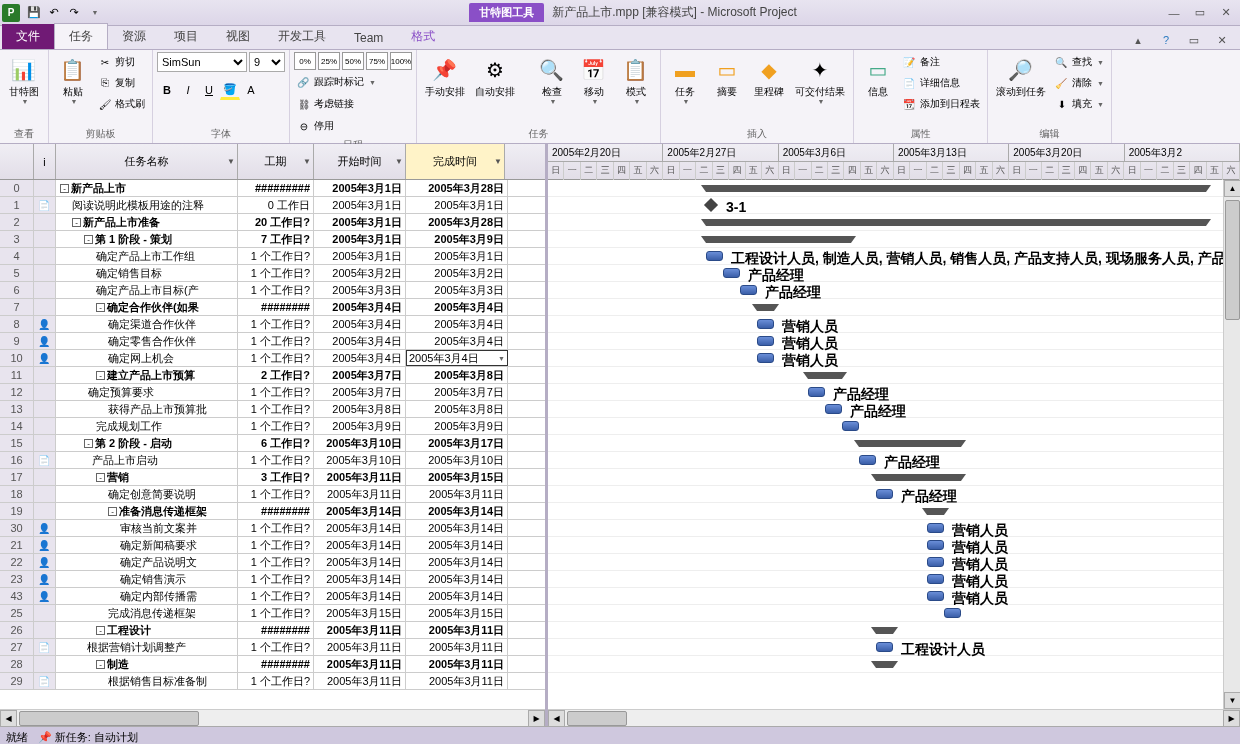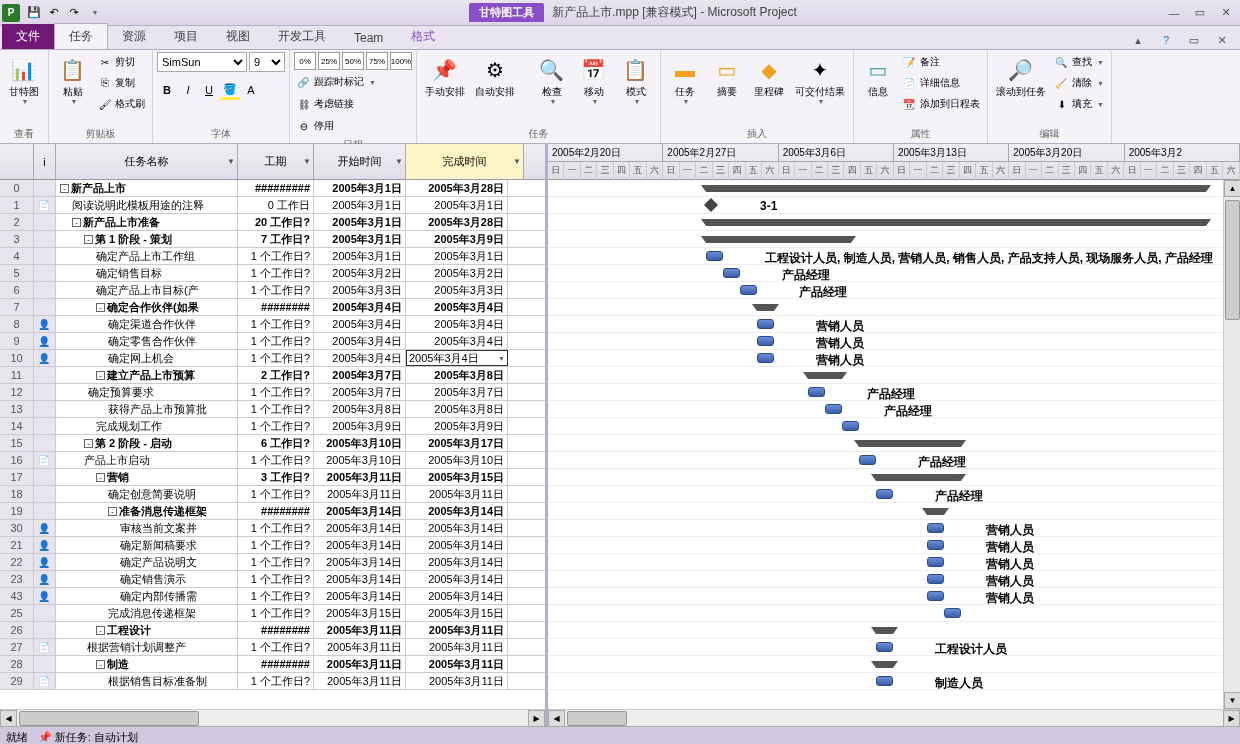--- a/index.html
+++ b/index.html
@@ -32,21 +32,21 @@
 .btn-row { display: flex; gap: 1px; margin-top: 4px; }
 .fmt-btn { width: 20px; height: 20px; display: flex; align-items: center; justify-content: center; border: 1px solid transparent; cursor: pointer; }
 .pct-row { display: flex; gap: 2px; }
 .pct { width: 22px; height: 18px; border: 1px solid #999; background: #fff; font-size: 8px; display: flex; align-items: center; justify-content: center; cursor: pointer; }
 .workspace { height: 582px; display: flex; background: #fff; position: relative; }
 .table-pane { width: 548px; border-right: 3px solid #b5adc4; display: flex; flex-direction: column; overflow: hidden; }
 .table-header { height: 36px; display: flex; background: linear-gradient(#f0eef4, #e2dee8); border-bottom: 1px solid #999; }
 .th { border-right: 1px solid #aaa; display: flex; align-items: center; justify-content: center; font-size: 11px; position: relative; padding: 0 2px; }
 .th.active { background: #fff3c8; }
 .th .dd { position: absolute; right: 2px; font-size: 8px; color: #555; }
-.col-id { width: 34px; } .col-ind { width: 22px; } .col-name { width: 182px; } .col-dur { width: 76px; } .col-start { width: 92px; } .col-finish { width: 118px; align-items: center; }
+.col-id { width: 34px; } .col-ind { width: 22px; } .col-name { width: 182px; } .col-dur { width: 76px; } .col-start { width: 92px; } .col-finish { width: 99px; align-items: center; }
 .table-body { flex: 1; overflow: hidden; }
 .tr { height: 17px; display: flex; border-bottom: 1px solid #ccc; font-size: 11px; }
 .td { border-right: 1px solid #ccc; padding: 0 3px; display: flex; align-items: center; overflow: hidden; white-space: nowrap; }
 .td.id { width: 34px; background: #e8e4ee; justify-content: center; color: #555; }
 .td.ind { width: 22px; background: #e8e4ee; justify-content: center; }
 .td.name { width: 182px; }
 .td.dur { width: 76px; justify-content: flex-end; }
 .td.start { width: 92px; justify-content: flex-end; }
 .td.finish { width: 102px; justify-content: flex-end; }
 .td.finish.sel { background: #fff; border: 1px solid #333; }
@@ -61,21 +61,21 @@
 .gh-week { border-right: 1px solid #aaa; font-size: 10px; padding: 2px 4px; }
 .gh-bot { height: 18px; display: flex; }
 .gh-day { width: 17px; border-right: 1px solid #ccc; font-size: 9px; text-align: center; line-height: 17px; color: #555; }
 .gantt-body { flex: 1; position: relative; overflow: hidden; }
 .gantt-row { height: 17px; border-bottom: 1px solid #eee; position: relative; }
 .summary-bar { position: absolute; height: 7px; background: #555; top: 5px; }
 .summary-bar::before, .summary-bar::after { content: ''; position: absolute; top: 0; border-top: 7px solid #555; border-left: 5px solid transparent; border-right: 5px solid transparent; }
 .summary-bar::before { left: -5px; } .summary-bar::after { right: -5px; }
 .task-bar { position: absolute; height: 10px; top: 3px; background: linear-gradient(#6a8ed8, #3a5ea8); border: 1px solid #2a4a88; border-radius: 3px; }
 .milestone { position: absolute; width: 10px; height: 10px; top: 3px; background: #444; transform: rotate(45deg); }
-.bar-label { position: absolute; font-size: 12px; top: 2px; white-space: nowrap; font-weight: bold; margin-left: 34px; }
+.bar-label { position: absolute; font-size: 14px; top: 2px; white-space: nowrap; font-weight: bold; }
 .scrollbar-h { height: 17px; background: #e8e8e8; border-top: 1px solid #ccc; display: flex; align-items: center; }
 .sb-btn { width: 17px; height: 17px; background: #ddd; border: 1px solid #aaa; display: flex; align-items: center; justify-content: center; font-size: 8px; cursor: pointer; }
 .sb-track { flex: 1; height: 17px; background: #eee; position: relative; }
 .sb-thumb { position: absolute; height: 15px; top: 1px; background: #ccc; border: 1px solid #999; border-radius: 2px; }
 .statusbar { height: 22px; background: #cfc8de; display: flex; align-items: center; padding: 0 6px; font-size: 11px; gap: 10px; border-top: 1px solid #aaa; }
 .vscroll { position: absolute; right: 0; top: 36px; bottom: 17px; width: 17px; background: #e8e8e8; border-left: 1px solid #ccc; }
 .vscroll .sb-thumb-v { position: absolute; left: 1px; width: 15px; height: 120px; top: 20px; background: #ccc; border: 1px solid #999; border-radius: 2px; }
 .dd-arrow { font-size: 7px; color: #666; margin-left: 2px; }
 </style>
 </head>
@@ -511,21 +511,21 @@
           </div>
           <div class="td dur bold">6 工作日?</div>
           <div class="td start bold">2005年3月10日</div>
           <div class="td finish bold">2005年3月17日</div>
         </div>
         <div class="tr">
           <div class="td id">16</div>
           <div class="td ind">
             <span class="ind-icon ind-note">📄</span>
           </div>
-          <div class="td name" style="padding-left:28px">
+          <div class="td name" style="padding-left:36px">
             <span class="">产品上市启动</span>
           </div>
           <div class="td dur ">1 个工作日?</div>
           <div class="td start ">2005年3月10日</div>
           <div class="td finish ">2005年3月10日</div>
         </div>
         <div class="tr">
           <div class="td id">17</div>
           <div class="td ind"></div>
           <div class="td name" style="padding-left:40px">
@@ -836,24 +836,20 @@
         <div class="gantt-row">
           <div class="summary-bar" style="left: 328px; width: 17px;"></div>
         </div>
         <div class="gantt-row">
           <div class="task-bar" style="left: 328px; width: 17px;"></div>
           <div class="bar-label" style="left: 353px;">工程设计人员</div>
         </div>
         <div class="gantt-row">
           <div class="summary-bar" style="left: 328px; width: 17px;"></div>
         </div>
-        <div class="gantt-row">
-          <div class="task-bar" style="left: 328px; width: 17px;"></div>
-          <div class="bar-label" style="left: 353px;">制造人员</div>
-        </div>
       </div>
     <div class="scrollbar-h">
       <div class="sb-btn">◀</div>
       <div class="sb-track">
           <div class="sb-thumb" style="left:2px;width:60px"></div>
         </div>
       <div class="sb-btn">▶</div>
     </div>
     <div class="vscroll">
       <div class="sb-btn" style="width:17px">▲</div>

